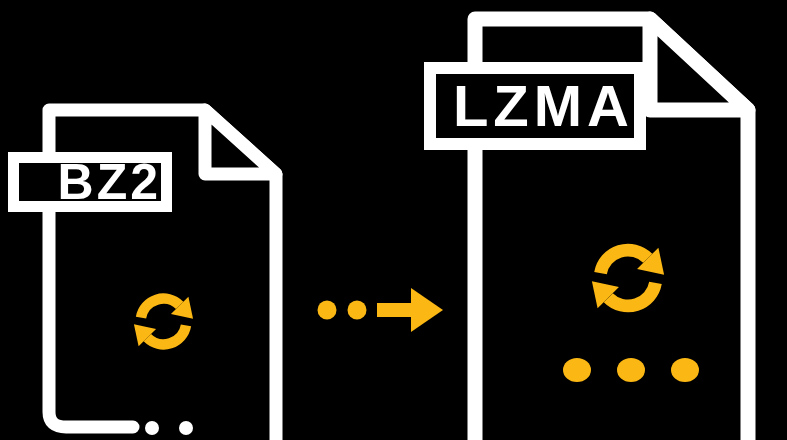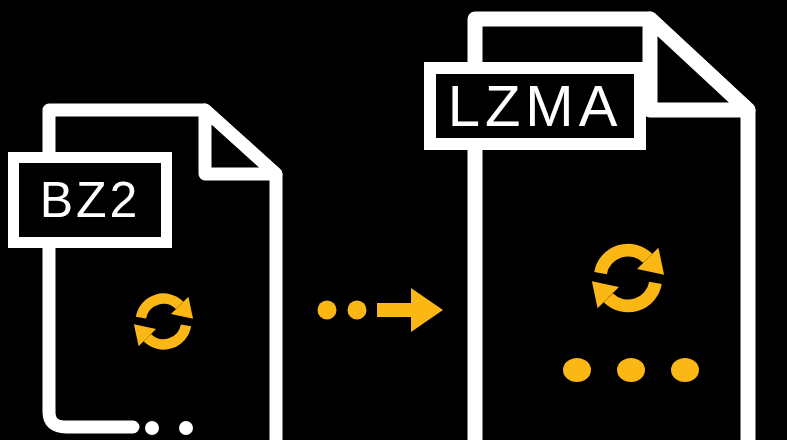--- a/index.html
+++ b/index.html
@@ -13,28 +13,28 @@
     width:787px;height:440px;
     background:var(--bg);
     overflow:hidden;
     font-family:"Liberation Sans","DejaVu Sans",sans-serif;
   }
   .stage > svg{position:absolute;left:0;top:0;z-index:1;}
   .file-label{
     position:absolute;
     box-sizing:border-box;
     background:var(--bg);
-    display:flex;align-items:center;justify-content:center;
+    display:flex;align-items:center;justify-content:flex-end;
     color:var(--outline);
-    font-weight:normal;
+    font-weight:bold;
     z-index:2;
     line-height:1;
   }
   .file-label.source{
-    left:8px;top:152px;width:164px;height:96px;
+    left:8px;top:152px;width:164px;height:60px;
     border:11px solid var(--outline);
     font-size:50px;letter-spacing:3px;
   }
   .file-label.target{
     left:424px;top:62px;width:222px;height:88px;
     border:12px solid var(--outline);
     font-size:58px;letter-spacing:5px;
   }
 </style>
 </head>

